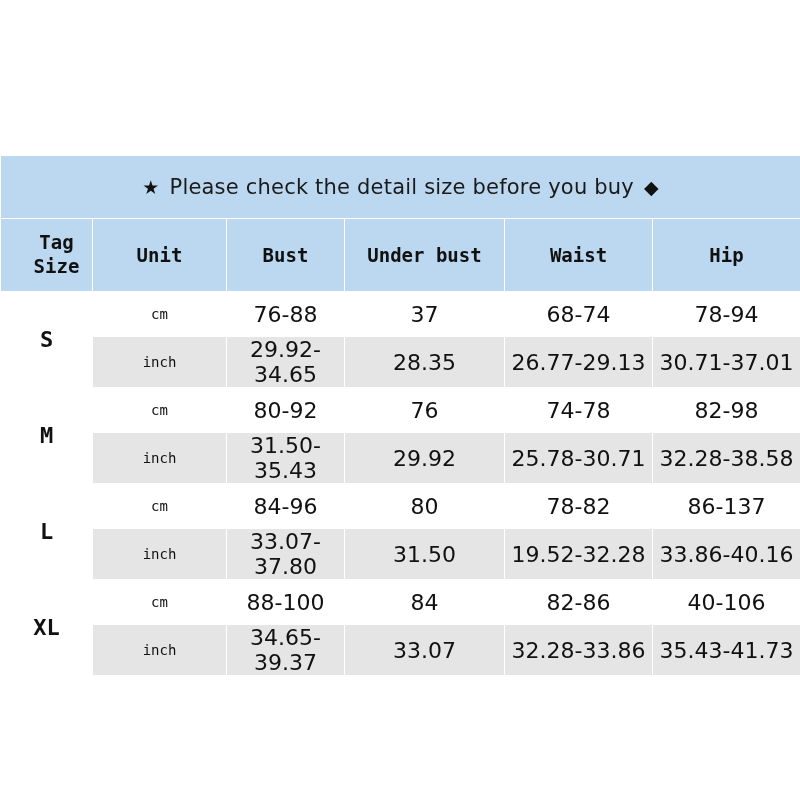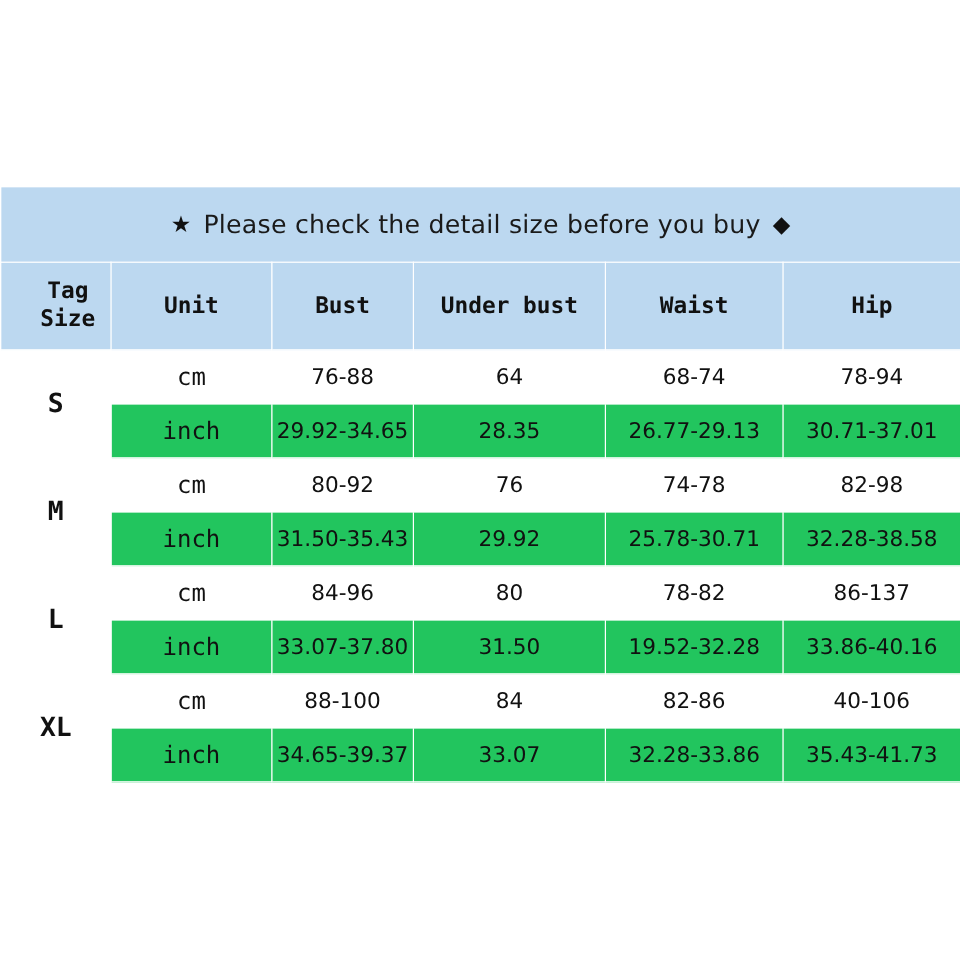--- a/index.html
+++ b/index.html
@@ -71,32 +71,32 @@
     font-weight: bold;
     color: #111;
   }
   .row-cm {
     background: #ffffff;
     height: 45px;
     font-size: 18px;
     color: #111;
   }
   .row-inch {
-    background: #22c55e;
+    background: #e5e5e5;
     height: 45px;
     font-size: 18px;
     color: #111;
   }
   .unit-cell {
     font-family: "DejaVu Sans Mono", monospace;
-    font-size: 20px;
+    font-size: 14px;
   }
   .val-cell {
     font-family: "DejaVu Sans", sans-serif;
-    font-size: 18px;
+    font-size: 22px;
   }
   .col-tag { width: 92px; }
   .col-unit { width: 134px; }
   .col-bust { width: 118px; }
   .col-under { width: 160px; }
   .col-waist { width: 148px; }
   .col-hip { width: 148px; }
 </style>
 </head>
 <body>
@@ -134,21 +134,21 @@
           <td class="hdr">Bust</td>
           <td class="hdr">Under bust</td>
           <td class="hdr">Waist</td>
           <td class="hdr">Hip</td>
         </tr>
 
         <tr class="row-cm">
           <td class="size-cell" rowspan="2">S</td>
           <td class="unit-cell">cm</td>
           <td class="val-cell">76-88</td>
-          <td class="val-cell">64</td>
+          <td class="val-cell">37</td>
           <td class="val-cell">68-74</td>
           <td class="val-cell">78-94</td>
         </tr>
         <tr class="row-inch">
           <td class="unit-cell">inch</td>
           <td class="val-cell">29.92-34.65</td>
           <td class="val-cell">28.35</td>
           <td class="val-cell">26.77-29.13</td>
           <td class="val-cell">30.71-37.01</td>
         </tr>

